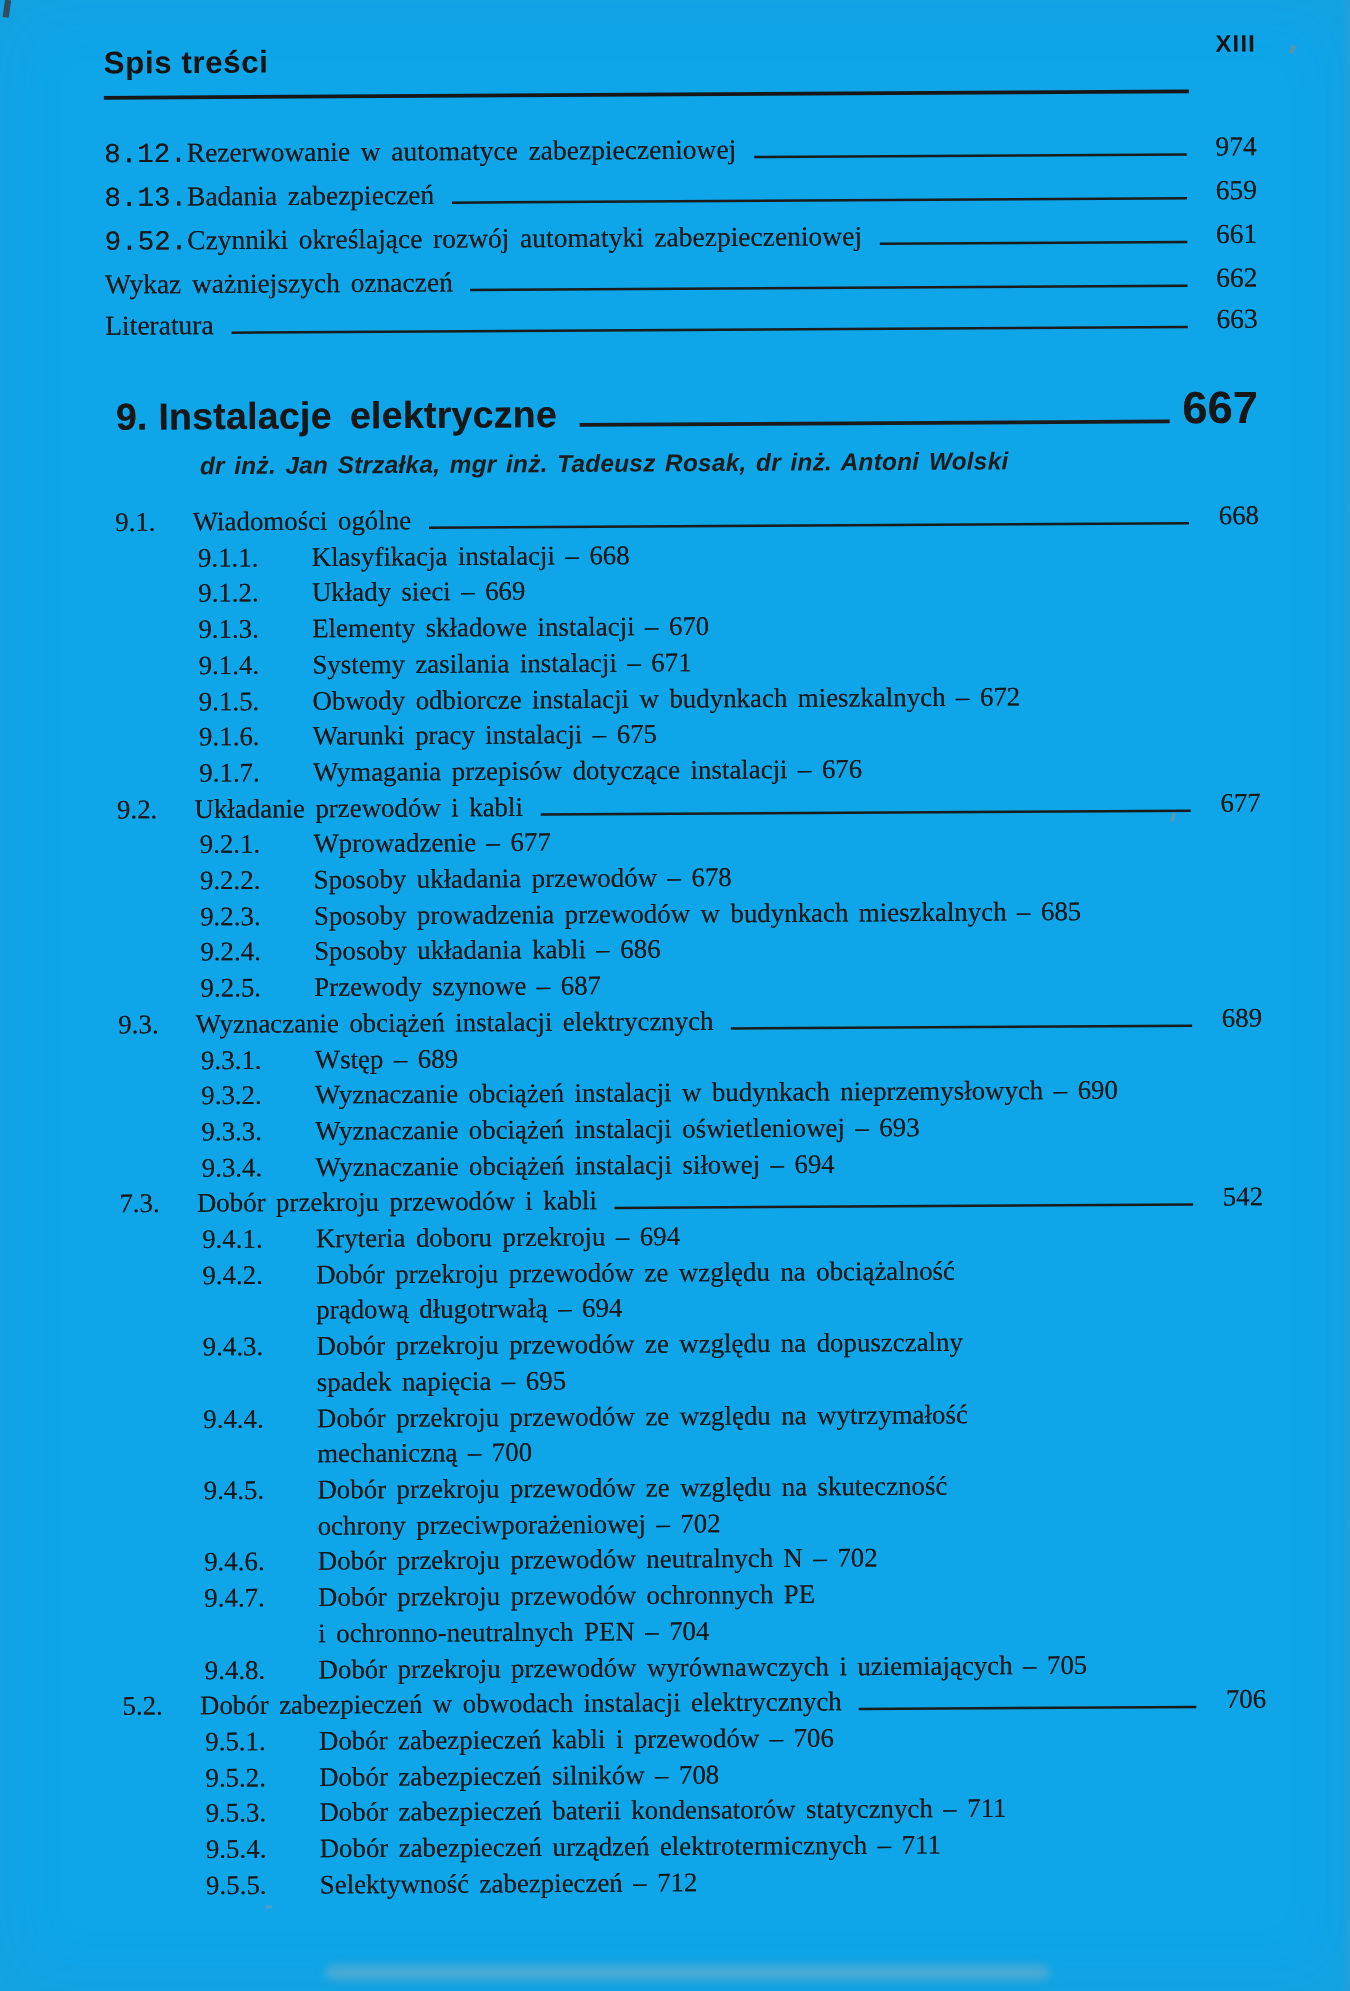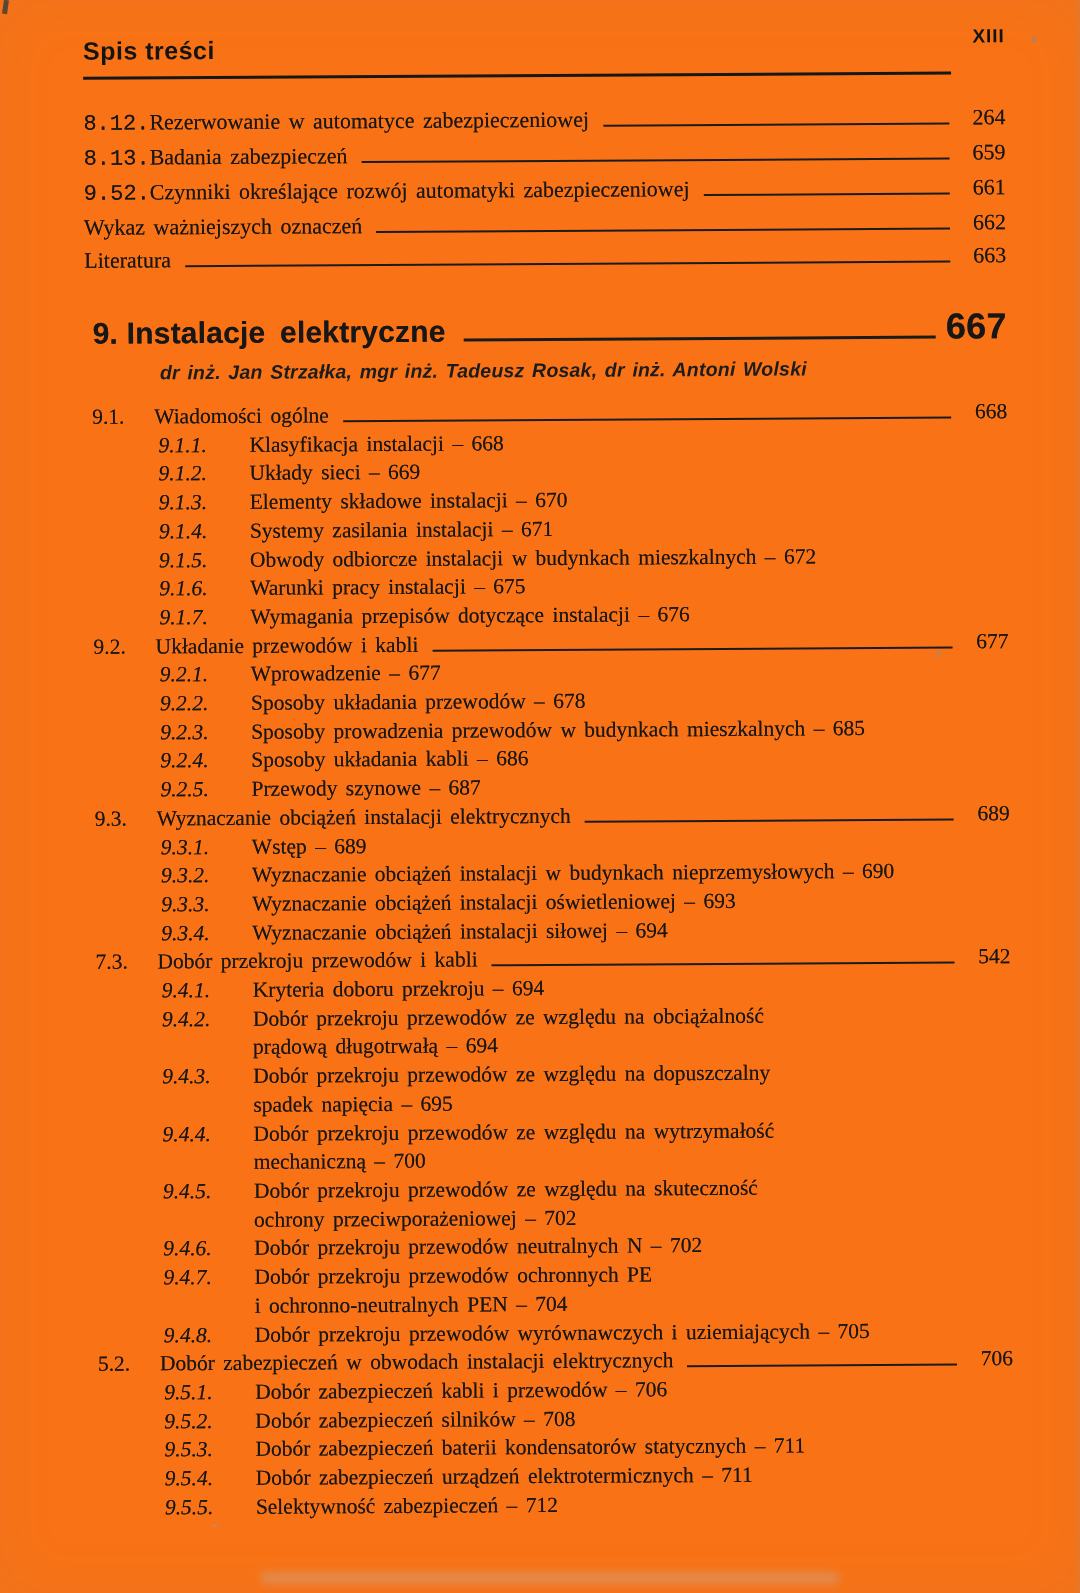--- a/index.html
+++ b/index.html
@@ -4,21 +4,21 @@
 <style>
   html,body{margin:0;padding:0;}
   body{
     width:1080px;height:1593px;
     background:#e9e9e7;
     font-family:"Liberation Serif", serif;
   }
   .page{
     position:relative;
     width:1080px;height:1593px;
-    background:#f97316;
+    background:#0ea5e9;
     overflow:hidden;
     box-shadow:inset 0 0 60px rgba(120,120,110,0.08);
     color:#171717;
   }
   .content{
     position:absolute;
     left:83px;top:0;
     width:922px;
     transform:rotate(-0.35deg);
     transform-origin:50% 60px;
@@ -99,21 +99,21 @@
   }
   
   .section-list{
     margin-top:17px;
     font-size:21.5px;
   }
   .section-list .row{line-height:28.7px;}
   .m-row{margin-left:7px;}
   .m-num{flex:0 0 62px;}
   .s-row{margin-left:73px;}
-  .s-num{flex:0 0 91px;font-style:italic;}
+  .s-num{flex:0 0 91px;}
   .s-text{white-space:pre-line;}
   
   .artifact{position:absolute;pointer-events:none;}
   .corner-mark{
     left:3px;top:0;width:5px;height:14px;
     background:#3a3a3a;opacity:.8;
     transform:rotate(8deg);
   }
   .speck-1{left:1032px;top:36px;width:4px;height:7px;background:#8a8a86;opacity:.6;border-radius:2px;transform:rotate(30deg);}
   .speck-2{left:937px;top:650px;width:3px;height:8px;background:#90908c;opacity:.55;border-radius:2px;transform:rotate(15deg);}
@@ -139,21 +139,21 @@
       <span class="toc-header-title">Spis treści</span>
       <span class="toc-header-rule"></span>
       <span class="toc-header-page">XIII</span>
     </div>
 
     <div class="front-list" id="front-list">
         <div class="row">
           <span class="f-num">8.12.</span>
           <span class="f-title">Rezerwowanie w automatyce zabezpieczeniowej</span>
           <span class="leader"></span>
-          <span class="pageno">264</span>
+          <span class="pageno">974</span>
         </div>
         <div class="row">
           <span class="f-num">8.13.</span>
           <span class="f-title">Badania zabezpieczeń</span>
           <span class="leader"></span>
           <span class="pageno">659</span>
         </div>
         <div class="row">
           <span class="f-num">9.52.</span>
           <span class="f-title">Czynniki określające rozwój automatyki zabezpieczeniowej</span>

